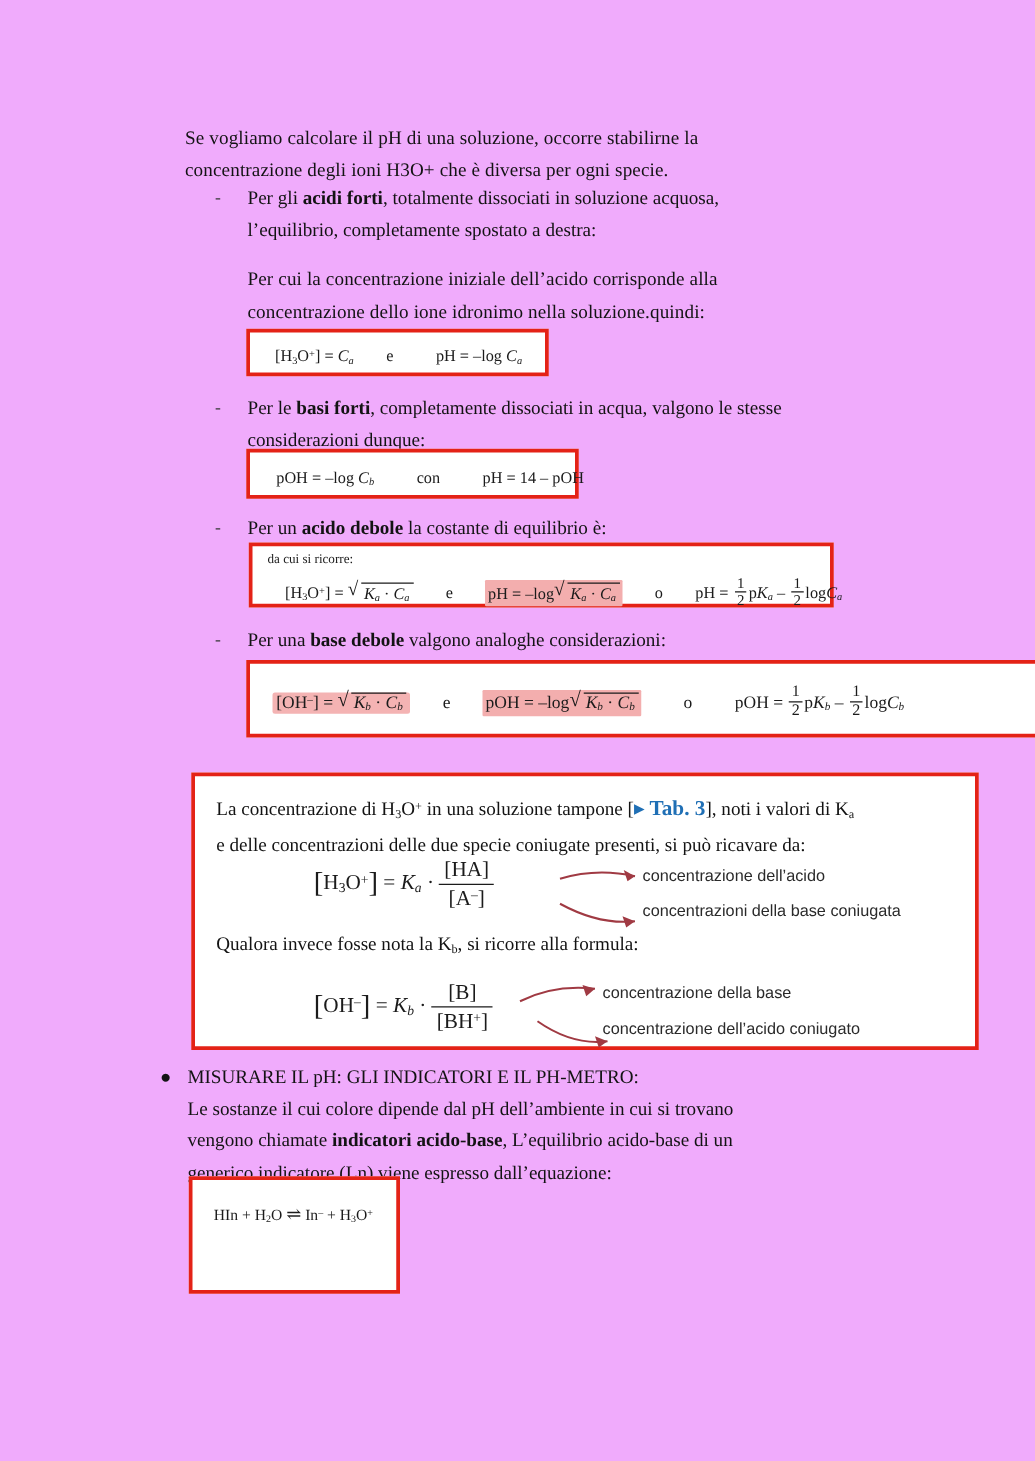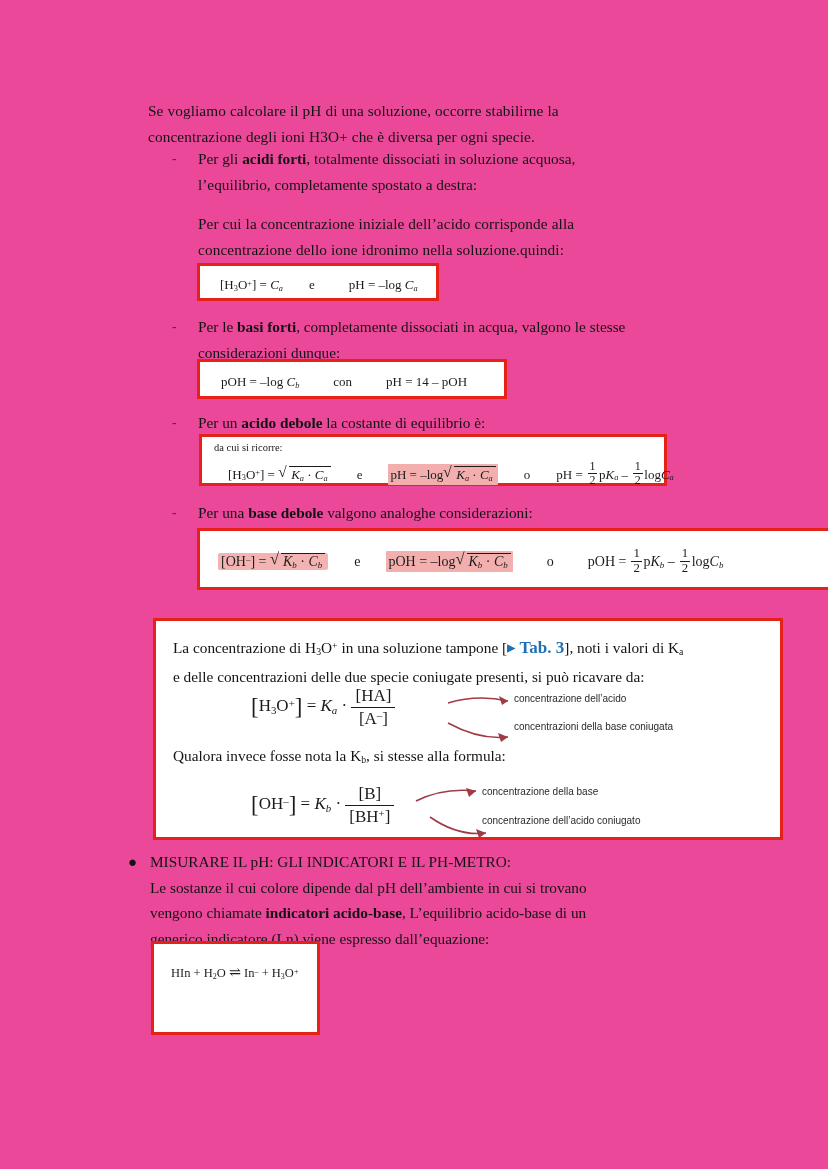--- a/index.html
+++ b/index.html
@@ -12,21 +12,21 @@
     height: 1169px;
     position: relative;
     overflow: hidden;
     font-family: "Liberation Serif", "DejaVu Serif", serif;
     color: #141414;
   }
 
   .page {
     position: absolute;
     inset: 0;
-    background: #ec4899;
+    background: #f0abfc;
   }
 
   
   .para {
     position: absolute;
     font-size: 15.3px;
     line-height: 25.5px;
     color: #131313;
     letter-spacing: 0.1px;
   }
@@ -136,21 +136,21 @@
   .buf-text {
     position: absolute;
     font-size: 15.3px;
     line-height: 25px;
     color: #131313;
   }
   .tab-ref { color: #1f6fb5; font-weight: bold; font-size: 17px; }
   .annot {
     position: absolute;
     font-family: "Liberation Sans", sans-serif;
-    font-size: 10px;
+    font-size: 13px;
     color: #2a2a2a;
     white-space: nowrap;
   }
   .arrow-svg { position: absolute; }
 </style>
 </head>
 <body>
 
 <div class="page">
 
@@ -179,21 +179,21 @@
   </div>
 
   <div class="dash-item" style="left:172px; top:314px; width:560px;">
     <span class="dash-mark">-</span>
     <span class="dash-body">
       <span>Per le </span><b>basi forti</b><span>, completamente dissociati in acqua, valgono le stesse</span><br>
       <span>considerazioni dunque:</span>
     </span>
   </div>
 
-  <div class="redbox" style="left:197px; top:359px; width:310px; height:40px;">
+  <div class="redbox" style="left:197px; top:359px; width:266px; height:40px;">
     <div class="fml small-fml" style="position:absolute; left:21px; top:12px;">
       <span>pOH = –log </span><span class="it">C</span><sub class="it">b</sub><span class="gapM"></span><span>con</span><span class="gapM"></span><span>pH = 14 – pOH</span>
     </div>
   </div>
 
   <div class="dash-item" style="left:172px; top:410px; width:540px;">
     <span class="dash-mark">-</span>
     <span class="dash-body">
       <span>Per un </span><b>acido debole</b><span> la costante di equilibrio è:</span>
     </span>
@@ -236,21 +236,21 @@
     </svg>
     <svg class="arrow-svg" style="left:290px; top:96px;" width="80" height="40">
       <path d="M2,6 C24,18 44,22 62,20" stroke="#a03a43" stroke-width="1.6" fill="none"></path>
       <path d="M62,20 L52,16 L55,25 Z" fill="#a03a43"></path>
     </svg>
 
     <div class="annot" style="left:358px; top:72px;">concentrazione dell’acido</div>
     <div class="annot" style="left:358px; top:100px;">concentrazioni della base coniugata</div>
 
     <div class="buf-text" style="left:17px; top:122px; width:600px;">
-      <span>Qualora invece fosse nota la </span><span class="it">K</span><sub class="it">b</sub><span>, si stesse alla formula:</span>
+      <span>Qualora invece fosse nota la </span><span class="it">K</span><sub class="it">b</sub><span>, si ricorre alla formula:</span>
     </div>
 
     <div class="fml" style="position:absolute; left:95px; top:163px; font-size:17px;">
       <span class="brk">[</span><span>OH</span><sup>–</sup><span class="brk">]</span><span> = </span><span class="it">K</span><sub class="it">b</sub><span> · </span><span class="bfrac"><span class="num">[B]</span><span class="den"><span>[BH</span><sup>+</sup><span>]</span></span></span>
     </div>
 
     <svg class="arrow-svg" style="left:258px; top:164px;" width="80" height="52">
       <path d="M2,16 C22,6 44,4 62,6" stroke="#a03a43" stroke-width="1.6" fill="none"></path>
       <path d="M62,6 L52,3 L55,12 Z" fill="#a03a43"></path>
     </svg>

